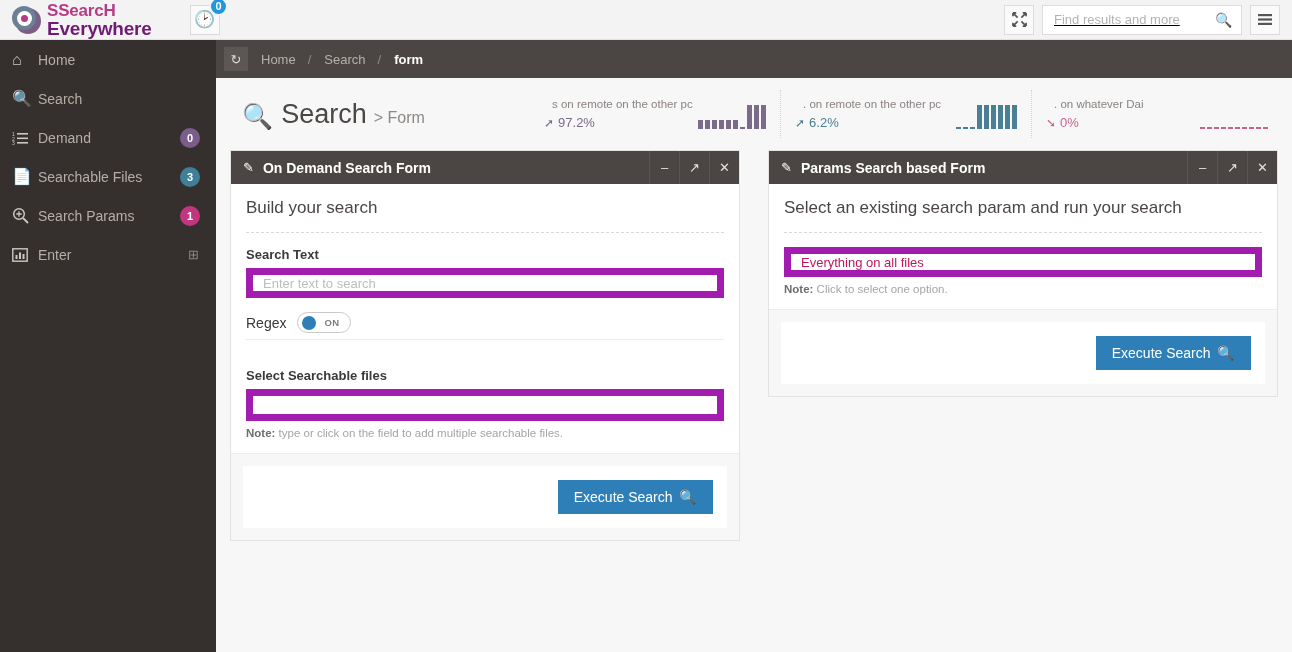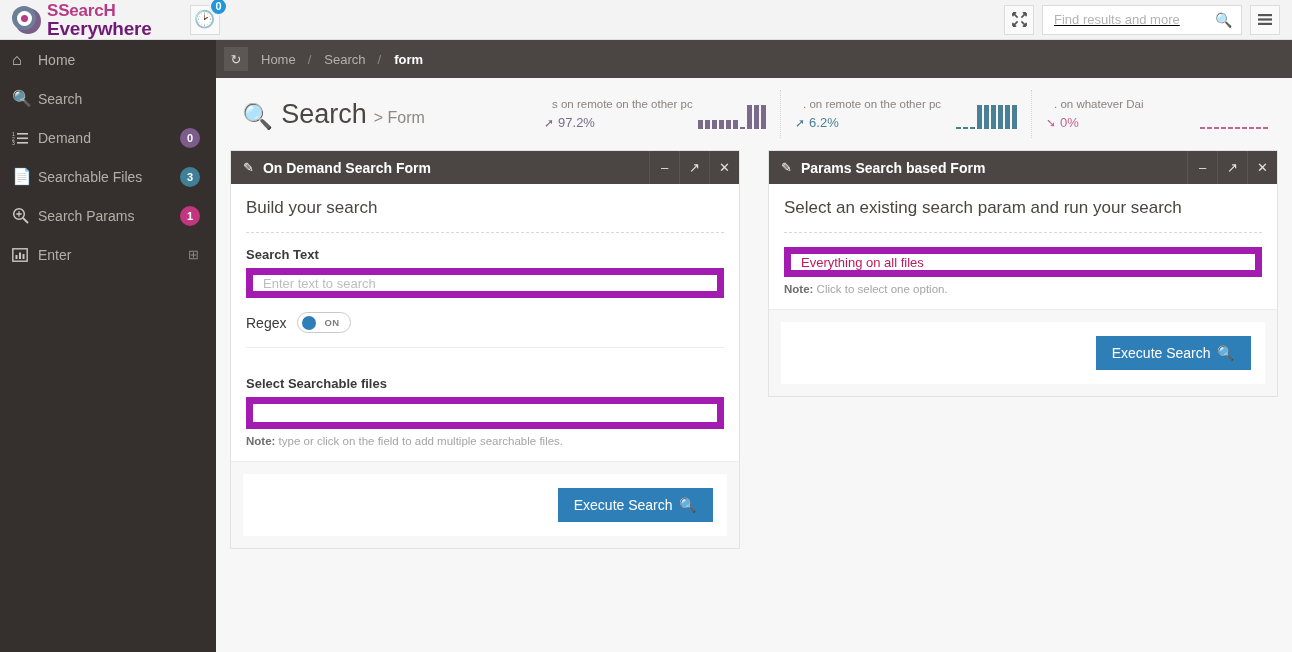--- a/index.html
+++ b/index.html
@@ -168,21 +168,21 @@
   .flabel { font-size: 13px; color: #3a3a3a; font-weight: bold; margin-bottom: 6px; }
   .finput {
     width: 100%; height: 30px; border: 7px solid #a21caf; background: #fff;
     font-family: "Liberation Sans", sans-serif; font-size: 13px;
     color: #be185d; padding: 0 10px; outline: none;
   }
   .finput::placeholder { color: #bdbdbd; }
   .fnote { font-size: 11.5px; color: #a5a5a5; margin-top: 6px; }
   .fnote b { color: #6d6d6d; }
 
-  .toggle-row { display: flex; align-items: center; padding-bottom: 14px; border-bottom: 1px solid #ececec; }
+  .toggle-row { display: flex; align-items: center; padding-bottom: 6px; border-bottom: 1px solid #ececec; }
   .toggle-row .tlabel { font-size: 14px; color: #3a3a3a; margin-right: 11px; }
   .switch {
     width: 54px; height: 21px; border-radius: 11px;
     border: 1px solid #c9c9c9; background: #fff;
     display: flex; align-items: center; position: relative;
   }
   .switch .knob {
     width: 14px; height: 14px; border-radius: 50%;
     background: #2e7fb8; margin-left: 4px;
   }

